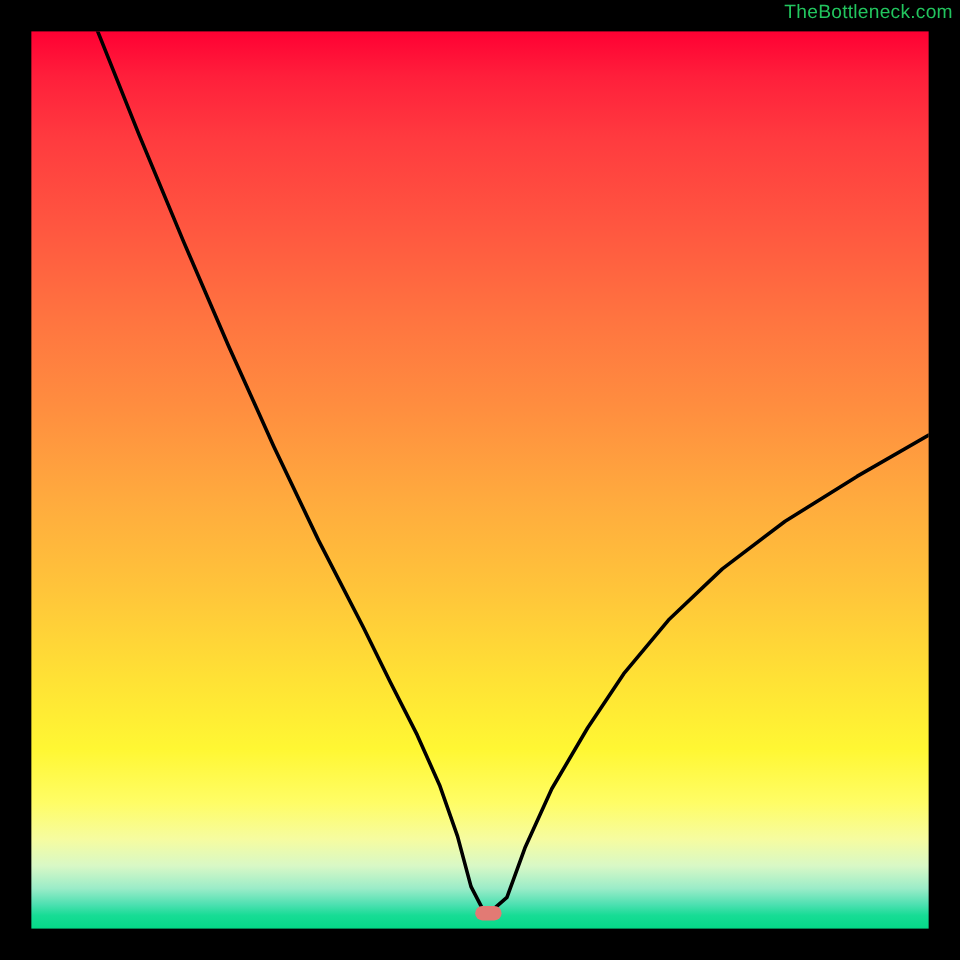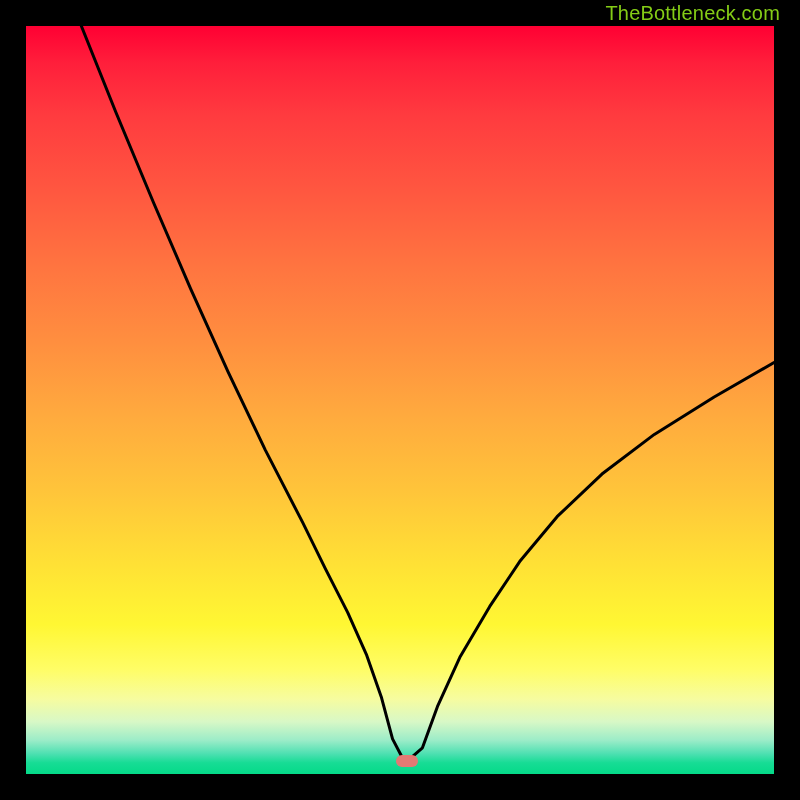--- a/index.html
+++ b/index.html
@@ -60,24 +60,24 @@
     position: absolute;
     width: 22px;
     height: 12px;
     border-radius: 6px;
     background: #e27a74;
     transform: translate(-50%, -50%);
   }
   .watermark {
     position: absolute;
     top: 2px;
-    right: 20px;
+    right: 6px;
     font-family: Arial, Helvetica, sans-serif;
-    font-size: 20px;
-    color: #84cc16;
+    font-size: 16px;
+    color: #22c55e;
     letter-spacing: 0.2px;
     user-select: none;
   }
 </style>
 </head>
 <body>
 
 <div class="frame">
   <div class="plot">
     <div class="gradient"></div>

